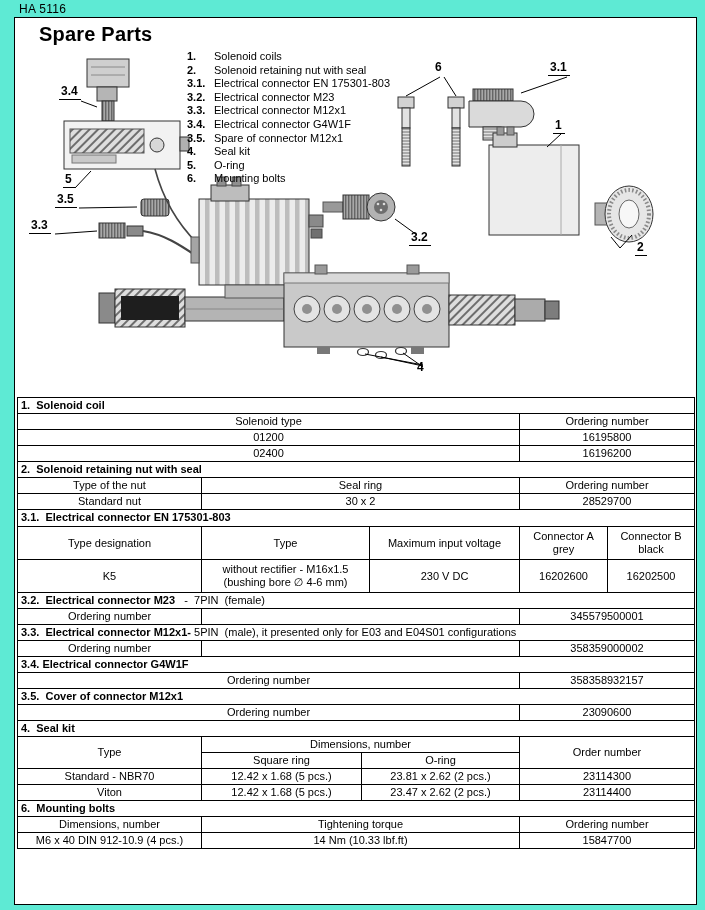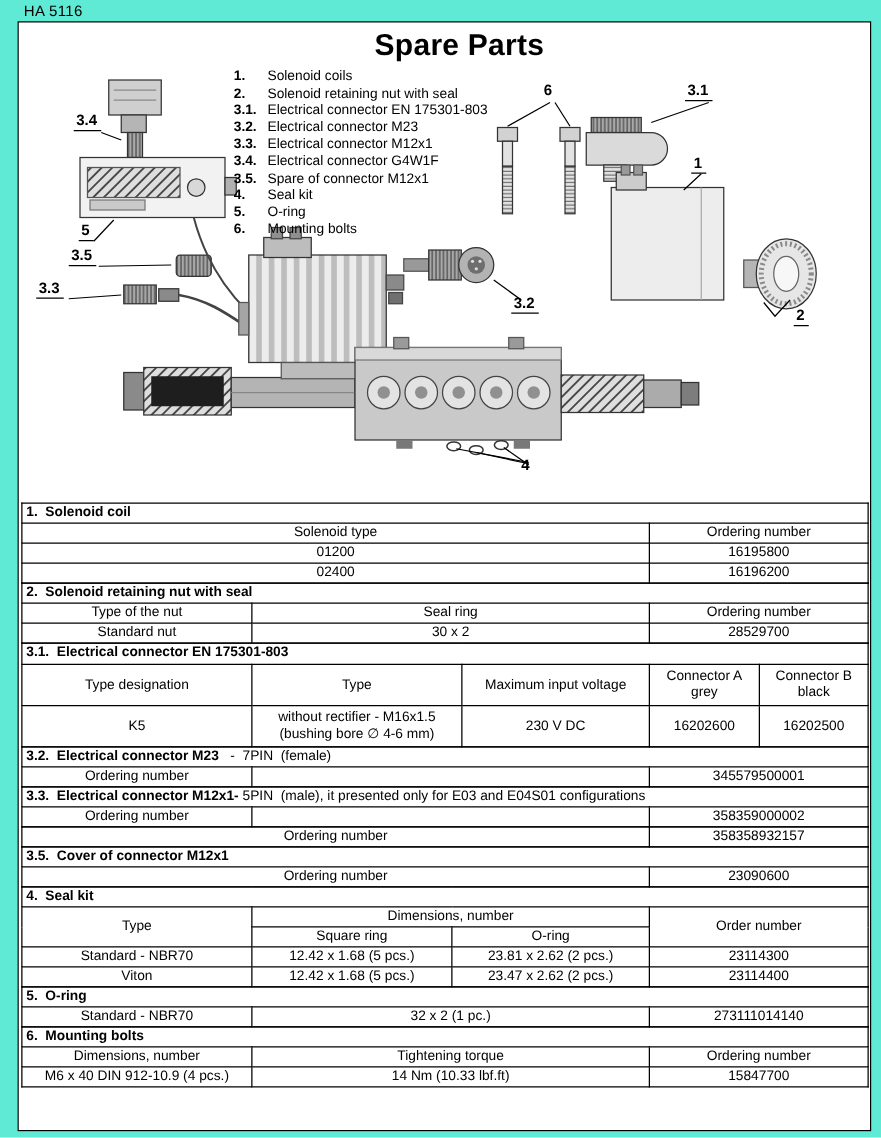--- a/index.html
+++ b/index.html
@@ -7,21 +7,21 @@
   body {
     width: 705px; height: 910px; background: #fff; color: #000;
     font-family: "Liberation Sans", sans-serif;
   }
   .canvas { position: relative; width: 705px; height: 910px; background: #5eead4; overflow: hidden; }
   .doc-number { position: absolute; left: 19px; top: 2px; font-size: 12px; letter-spacing: .3px; }
   .page-frame {
     position: absolute; left: 14px; top: 17px; width: 683px; height: 888px;
     border: 1.6px solid #000; background: #fff; overflow: hidden;
   }
-  .page-title { font-size: 24px; font-weight: bold; margin: 5px 0 0 24px; letter-spacing: .2px; text-align: center; }
+  .page-title { font-size: 20px; font-weight: bold; margin: 5px 0 0 24px; letter-spacing: .2px; }
 
   
   .diagram { position: relative; width: 679px; height: 350px; margin-top: 1px; }
   .diagram svg { position: absolute; left: 0; top: 0; }
   .legend { position: absolute; left: 172px; top: 3px; width: 300px; }
   .legend-item { display: flex; font-size: 11px; line-height: 13.6px; }
   .legend-item .num { font-weight: bold; width: 27px; flex: none; }
   .callout { position: absolute; font-weight: bold; font-size: 12px; line-height: 12px; white-space: nowrap; }
   .callout.u { border-bottom: 1.4px solid #000; padding: 0 3px 2px 2px; }
 
@@ -376,20 +376,23 @@
         </tr>
       </tbody>
         </table>
 
       <table class="sec">
         <colgroup>
             <col style="width:502px">
             <col style="width:175px">
           </colgroup>
         <tbody>
+            <tr>
+          <td colspan="2" class="title">3.4. Electrical connector G4W1F</td>
+        </tr>
         <tr>
           <td class="c">Ordering number</td>
           <td class="c">358358932157</td>
         </tr>
       </tbody>
         </table>
 
       <table class="sec">
         <colgroup>
             <col style="width:502px">
@@ -434,37 +437,20 @@
         </tr>
         <tr>
           <td class="c">Viton</td>
           <td class="c">12.42 x 1.68 (5 pcs.)</td>
           <td class="c">23.47 x 2.62 (2 pcs.)</td>
           <td class="c">23114400</td>
         </tr>
       </tbody>
         </table>
 
-      <table class="sec">
-        <colgroup>
-            <col style="width:184px">
-            <col style="width:318px">
-            <col style="width:175px">
-          </colgroup>
-        <tbody>
-            <tr>
-          <td colspan="3" class="title">5.&nbsp; O-ring</td>
-        </tr>
-        <tr>
-          <td class="c">Standard - NBR70</td>
-          <td class="c">32 x 2 (1 pc.)</td>
-          <td class="c">273111014140</td>
-        </tr>
-      </tbody>
-        </table>
 
       <table class="sec">
         <colgroup>
             <col style="width:184px">
             <col style="width:318px">
             <col style="width:175px">
           </colgroup>
         <tbody>
             <tr>
           <td colspan="3" class="title">6.&nbsp; Mounting bolts</td>

